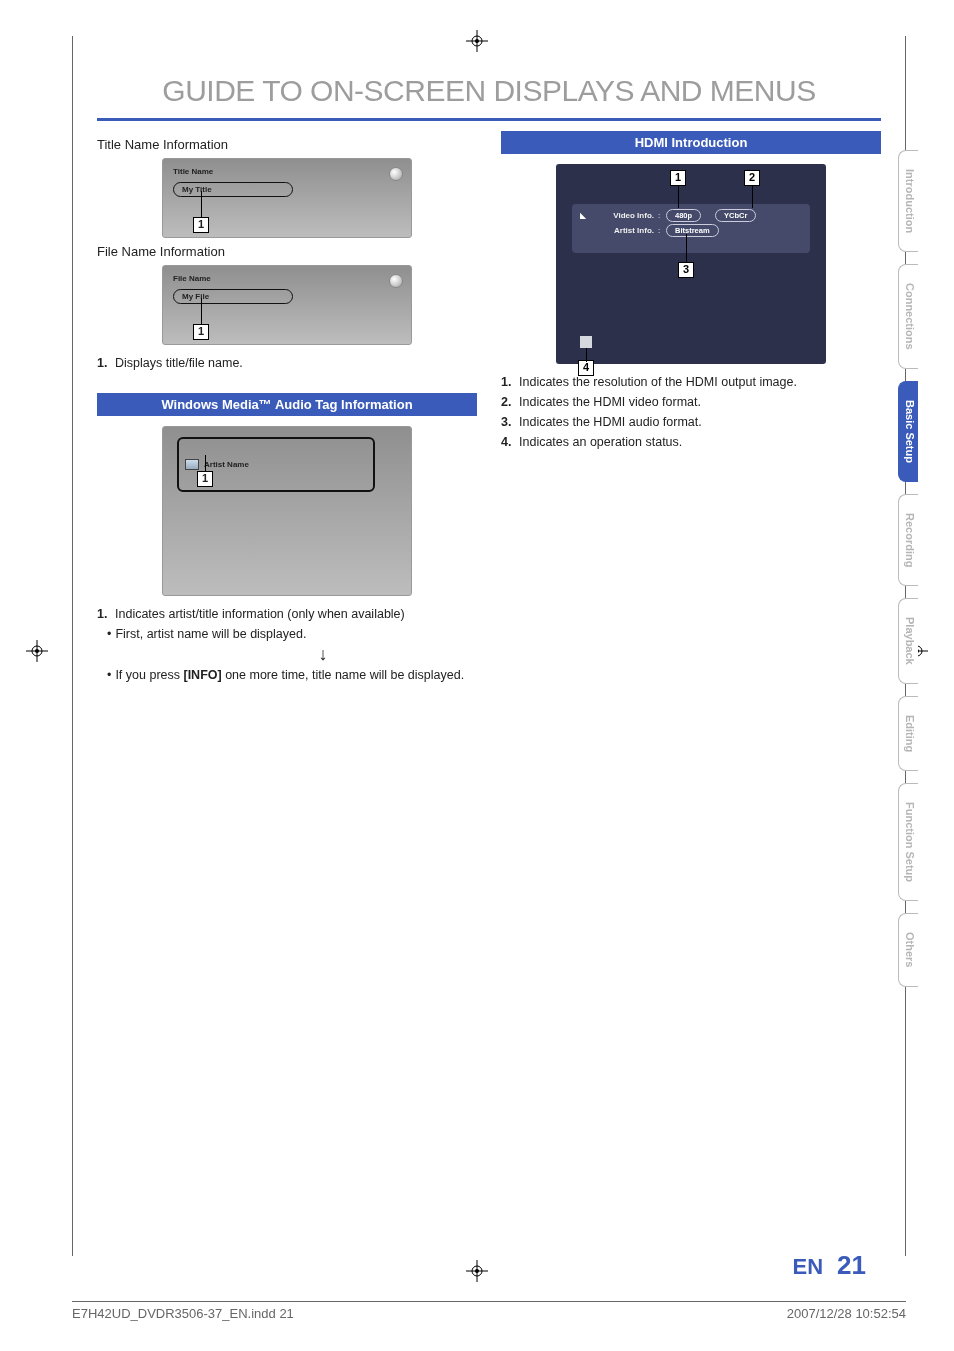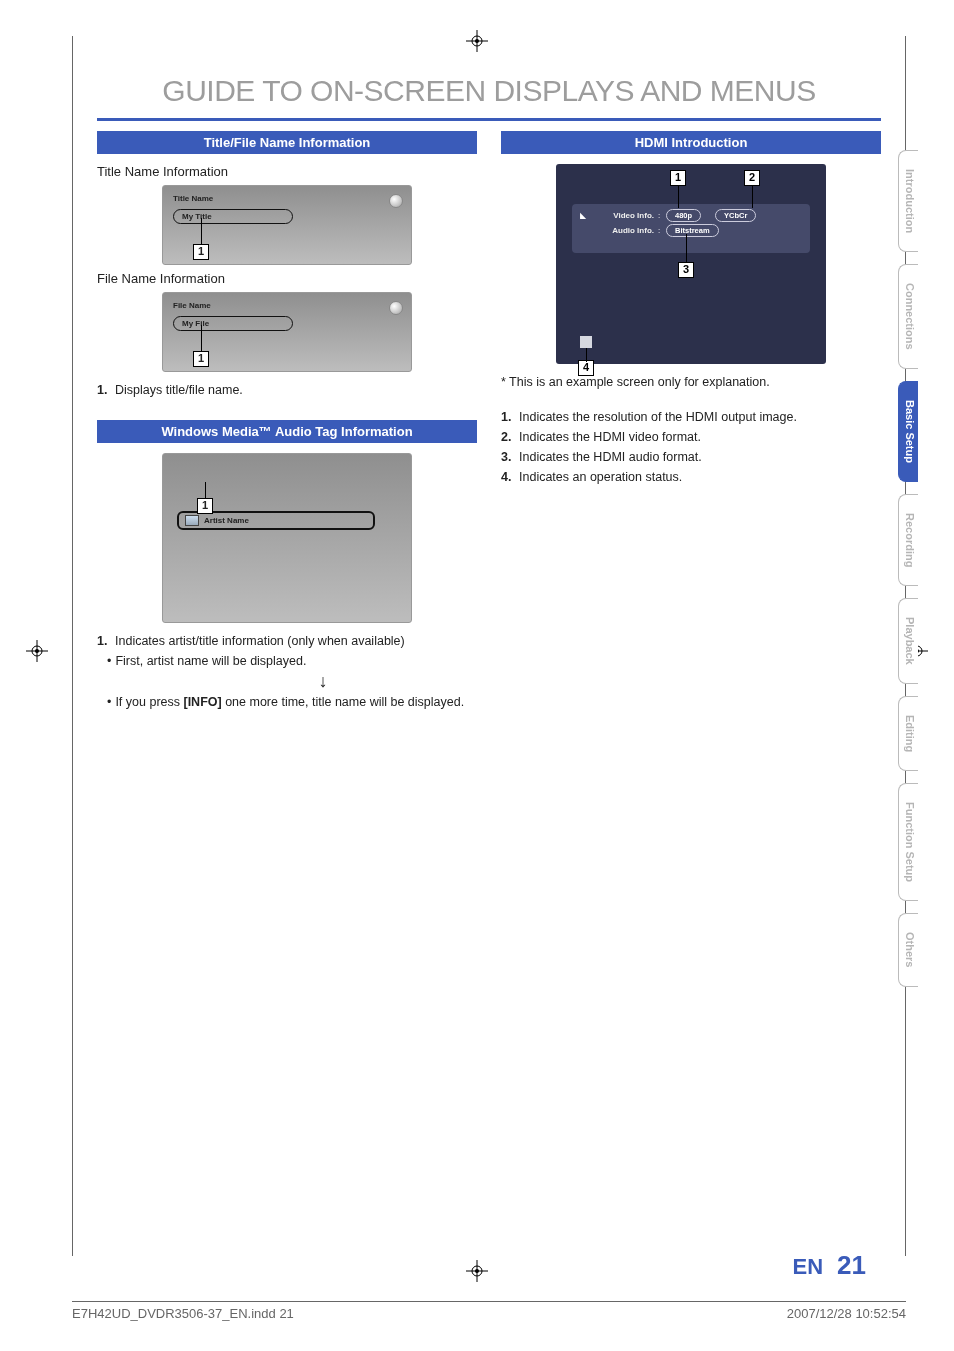--- a/index.html
+++ b/index.html
@@ -27,21 +27,21 @@
   .subhead { font-size: 13px; margin: 6px 0 6px; }
 
   .osd-box { width: 250px; height: 80px; margin: 0 auto 6px; border: 1px solid #999; border-radius: 3px; background: linear-gradient(#8f8f8f, #bdbdbd); position: relative; padding: 8px 10px; }
   .osd-label { font-size: 8px; font-weight: 700; color: #222; margin-bottom: 2px; }
   .osd-field { border: 1px solid #111; border-radius: 8px; padding: 2px 8px; font-size: 8px; font-weight: 700; background: transparent; display: inline-block; min-width: 120px; }
   .osd-disc { position: absolute; right: 8px; top: 8px; width: 14px; height: 14px; border-radius: 50%; background: radial-gradient(circle at 35% 35%, #fff, #c7c7c7 60%, #9d9d9d); border: 1px solid #888; }
   .callout-line { position: absolute; width: 1px; background: #000; }
   .callout-num { position: absolute; width: 16px; height: 16px; border: 1.5px solid #000; font-size: 11px; font-weight: 700; text-align: center; line-height: 13px; background: #fff; }
 
   .osd-wma { width: 250px; height: 170px; margin: 10px auto 6px; border: 1px solid #999; border-radius: 3px; background: linear-gradient(#8f8f8f, #bdbdbd); position: relative; padding: 10px 14px; }
-  .wma-panel { border: 2px solid #111; border-radius: 6px; padding: 2px 6px; width: 198px; display:flex; align-items:center; gap:5px;margin-top:47px;}
+  .wma-panel { border: 2px solid #111; border-radius: 6px; padding: 20px 6px; width: 198px; display:flex; align-items:center; gap:5px;}
   .wma-icon { width:14px; height:11px; border:1px solid #444; background:linear-gradient(#cde,#9ab); display:inline-block;}
 
   .bodytext { font-size: 12.5px; line-height: 1.35; }
   .bodytext b { font-weight: 700; }
   .listnum { margin-top: 10px; }
   .listnum .row { display: flex; gap: 4px; margin-bottom: 3px; }
   .listnum .n { font-weight: 700; min-width: 14px; }
   .bullet { margin-left: 10px; display:flex; gap:4px; margin-bottom:4px;}
   .arrow-down { text-align: center; font-size: 18px; line-height: 14px; margin: 2px 0 6px 72px; }
 
@@ -96,21 +96,20 @@
         <line x1="0" y1="11" x2="22" y2="11" stroke="#000"></line>
       </svg></div>
 
   <div class="content">
     <h1>GUIDE TO ON-SCREEN DISPLAYS AND MENUS</h1>
     <div class="blueline"></div>
 
     <div class="cols">
 
       <div class="col">
-        <div class="section-head">Title/File Name Information</div>
 
         <div class="subhead">Title Name Information</div>
         <div class="osd-box">
           <div class="osd-disc"></div>
           <div class="osd-label">Title Name</div>
           <div class="osd-field">My Title</div>
           <div class="callout-line" style="left:38px; top:32px; height:28px;"></div>
           <div class="callout-num" style="left:30px; top:58px;">1</div>
         </div>
 
@@ -167,38 +166,37 @@
             <div class="hdmi-row">
               <span style="width:8px;">◣</span>
               <span class="hdmi-lbl">Video Info.</span>
               <span class="hdmi-colon">:</span>
               <span class="hdmi-pill">480p</span>
               <span style="width:6px;"></span>
               <span class="hdmi-pill">YCbCr</span>
             </div>
             <div class="hdmi-row">
               <span style="width:8px;"></span>
-              <span class="hdmi-lbl">Audio Info.</span>
+              <span class="hdmi-lbl">Artist Info.</span>
               <span class="hdmi-colon">:</span>
               <span class="hdmi-pill">Bitstream</span>
             </div>
           </div>
           <div class="hdmi-stop"></div>
 
           <div class="hdmi-num" style="top:6px; left:114px;">1</div>
           <div class="hdmi-line" style="top:22px; left:122px; width:1px; height:22px;"></div>
           <div class="hdmi-num" style="top:6px; left:188px;">2</div>
           <div class="hdmi-line" style="top:22px; left:196px; width:1px; height:22px;"></div>
           <div class="hdmi-num" style="top:98px; left:122px;">3</div>
           <div class="hdmi-line" style="top:70px; left:130px; width:1px; height:28px;"></div>
           <div class="hdmi-num" style="top:196px; left:22px;">4</div>
           <div class="hdmi-line" style="top:184px; left:30px; width:1px; height:14px;"></div>
         </div>
 
-        <div class="note bodytext">* This is an example screen only for explanation.</div>
 
         <div class="listnum bodytext">
           <div class="row">
               <span class="n">1.</span>
               <span>Indicates the resolution of the HDMI output image.</span>
             </div>
           <div class="row">
               <span class="n">2.</span>
               <span>Indicates the HDMI video format.</span>
             </div>

